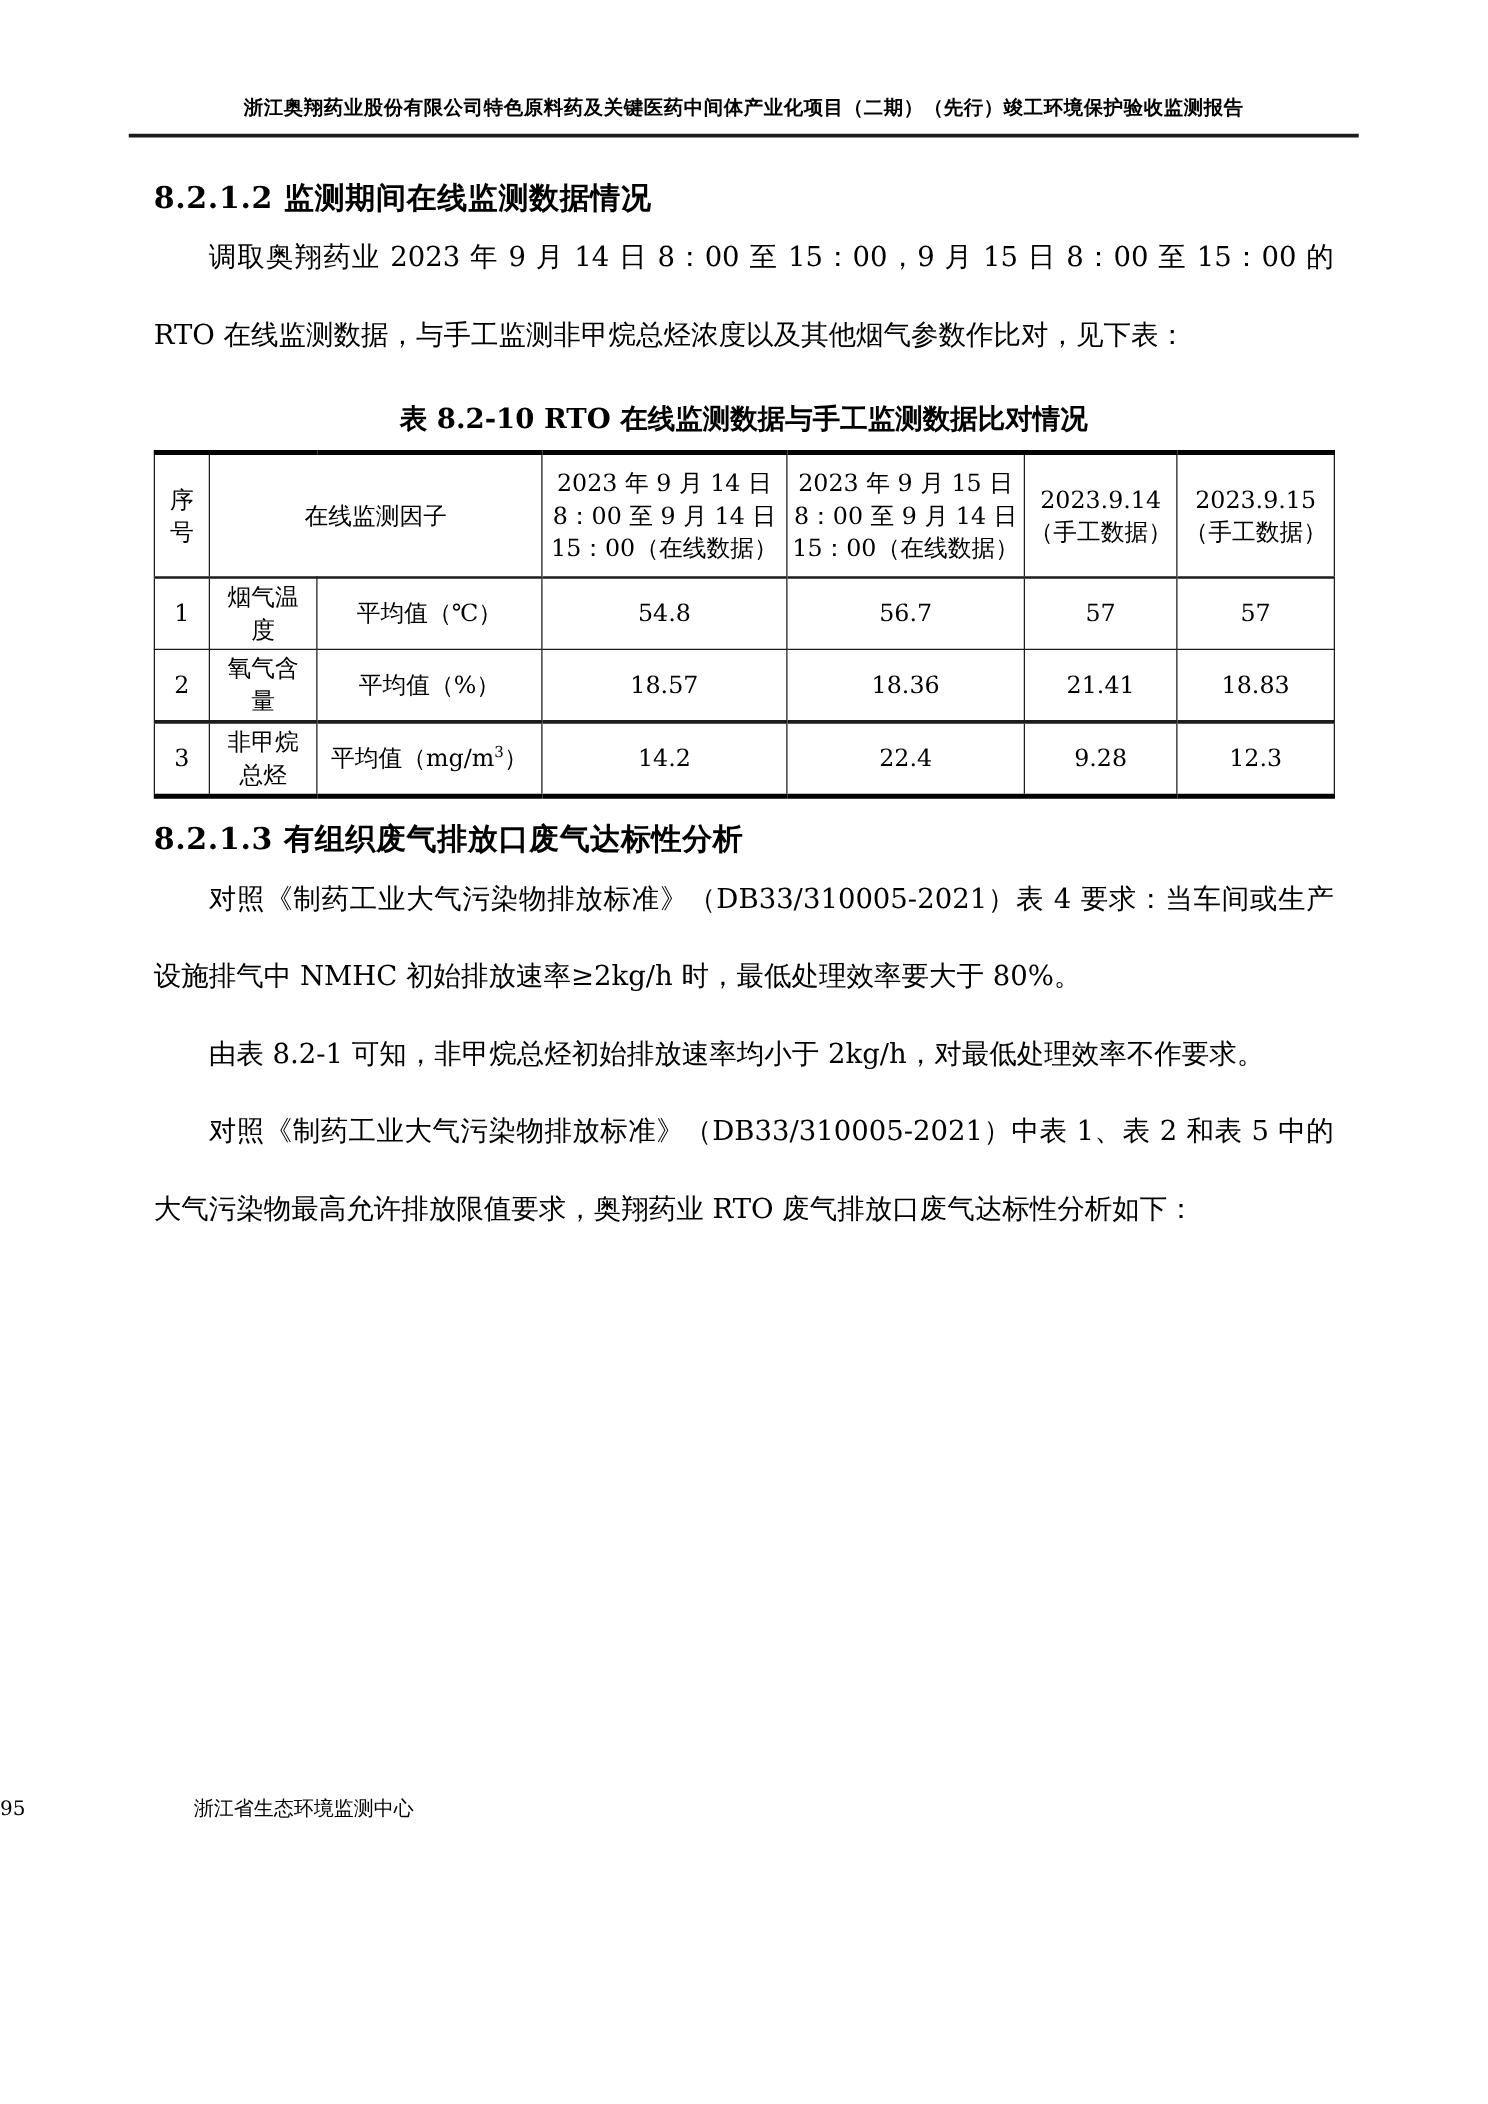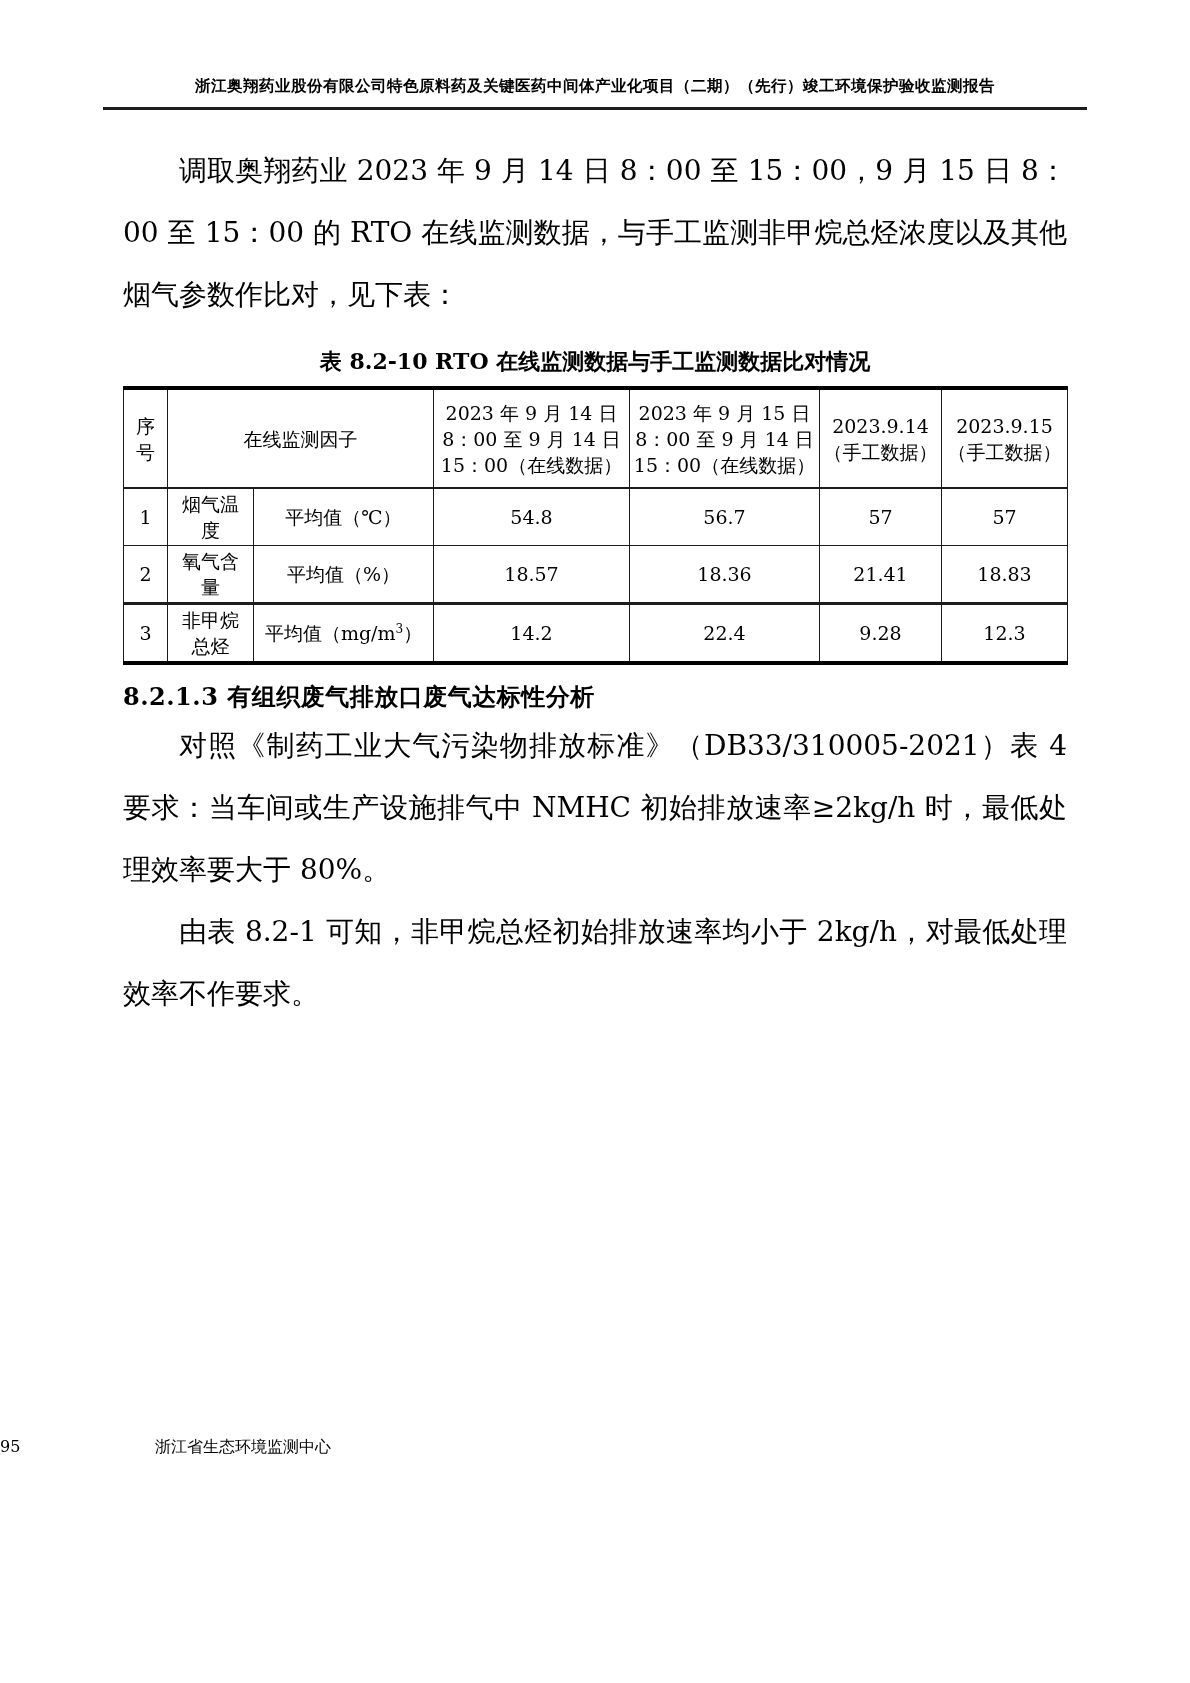--- a/index.html
+++ b/index.html
@@ -22,21 +22,21 @@
     white-space:nowrap;
   }
   .content { position:absolute; top:140px; left:123px; width:944px; }
   h1.sec-heading {
     font-size:24px; font-weight:bold;
     margin:0; line-height:36px;
     letter-spacing:0.5px;
   }
   h1.sec-heading-2 { margin-top:14px; }
   p.body-par {
-    font-size:28px; line-height:62px;
+    font-size:22px; line-height:62px;
     text-align:justify; text-indent:2em;
     margin:0;
   }
   .tbl-caption {
     text-align:center; font-weight:bold;
     font-size:22px; line-height:30px;
     margin-top:20px;
   }
   table.data-table {
     width:100%; border-collapse:collapse;
@@ -79,20 +79,21 @@
 <body>
 
 <div class="page">
 
   <div class="doc-header">
     <span>浙江奥翔药业股份有限公司特色原料药及关键医药中间体产业化项目（二期）（先行）竣工环境保护验收监测报告</span>
   </div>
 
   <div class="content">
 
+    <h1 class="sec-heading">8.2.1.2 监测期间在线监测数据情况</h1>
 
     <p class="body-par">调取奥翔药业 2023 年 9 月 14 日 8：00 至 15：00，9 月 15 日 8：00 至 15：00 的 RTO 在线监测数据，与手工监测非甲烷总烃浓度以及其他烟气参数作比对，见下表：</p>
 
     <div class="tbl-caption">表 8.2-10 RTO 在线监测数据与手工监测数据比对情况</div>
 
     <table class="data-table">
       <colgroup>
         <col class="c-seq">
           <col class="c-fac">
           <col class="c-stat">
@@ -137,20 +138,21 @@
           <td class="vtop">9.28</td>
           <td class="vtop">12.3</td>
         </tr>
       </tbody>
     </table>
 
     <h1 class="sec-heading sec-heading-2">8.2.1.3 有组织废气排放口废气达标性分析</h1>
 
     <p class="body-par">对照《制药工业大气污染物排放标准》（DB33/310005-2021）表 4 要求：当车间或生产设施排气中 NMHC 初始排放速率≥2kg/h 时，最低处理效率要大于 80%。</p>
     <p class="body-par">由表 8.2-1 可知，非甲烷总烃初始排放速率均小于 2kg/h，对最低处理效率不作要求。</p>
+    <p class="body-par">对照《制药工业大气污染物排放标准》（DB33/310005-2021）中表 1、表 2 和表 5 中的大气污染物最高允许排放限值要求，奥翔药业 RTO 废气排放口废气达标性分析如下：</p>
 
   </div>
 
   <div class="doc-footer">
     <span class="footer-page">95</span>
     <span class="footer-org">浙江省生态环境监测中心</span>
   </div>
 
 </div>
 

